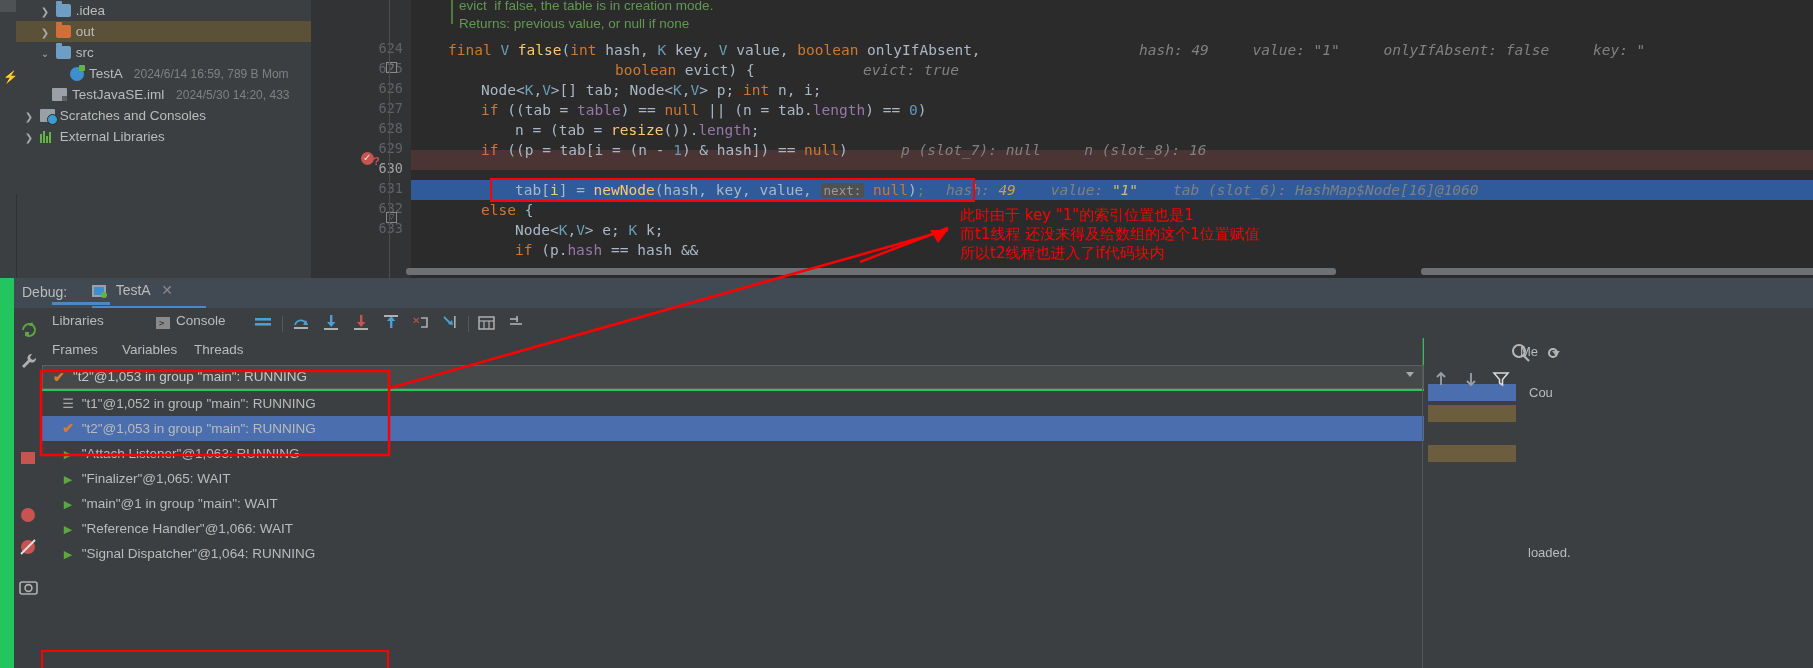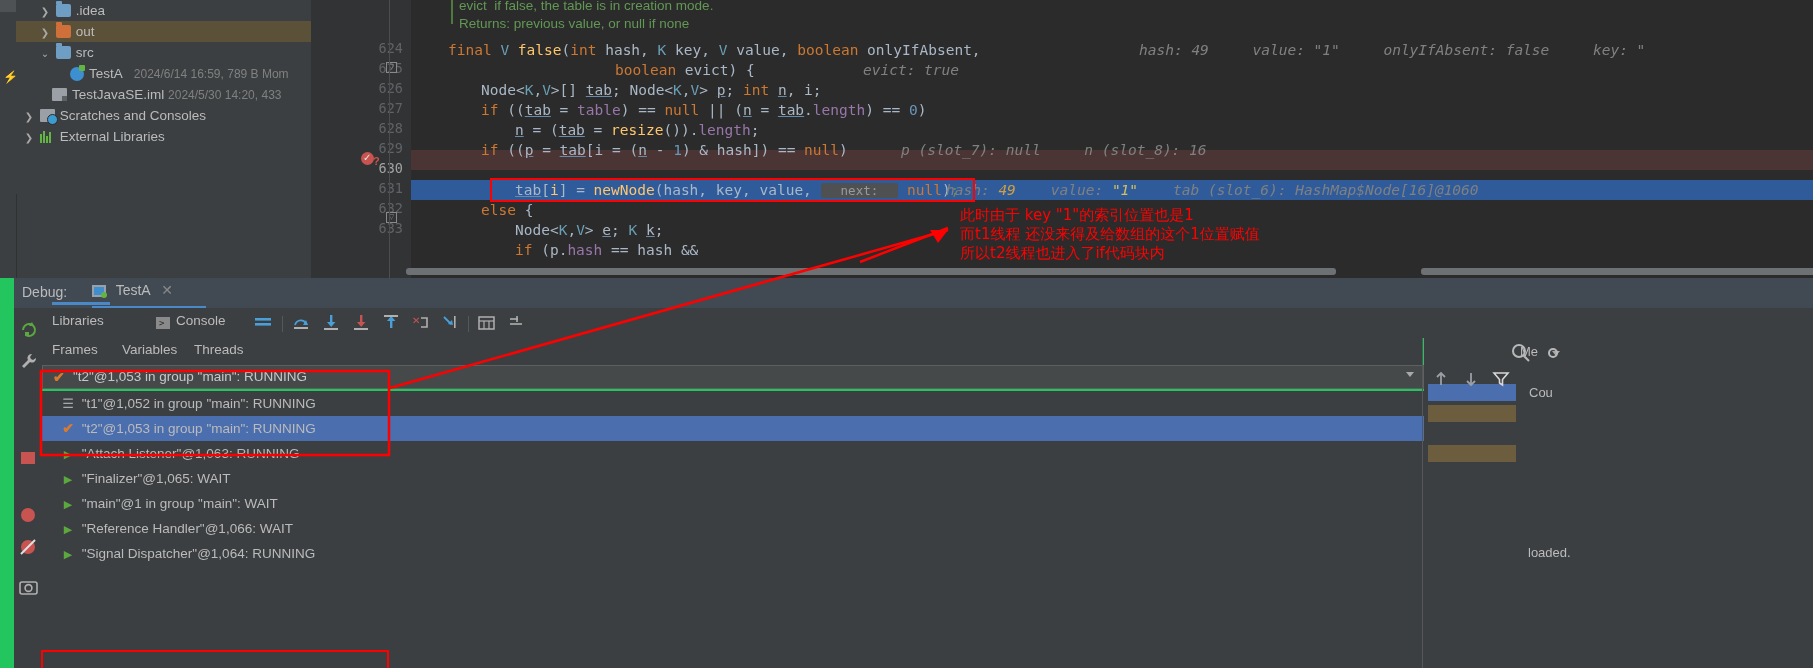--- a/index.html
+++ b/index.html
@@ -49,25 +49,25 @@
   .foldmark{position:absolute;left:75px;width:9px;height:9px;border:1px solid #8a8a8a;color:#8a8a8a;font-size:7px;line-height:8px;text-align:center;}
   .codearea{position:absolute;left:100px;top:0;width:1402px;height:278px;}
   .cline{position:absolute;left:0;height:20px;line-height:20px;white-space:pre;font-family:"DejaVu Sans Mono",monospace;font-size:14.5px;color:#a9b7c6;}
   .hl-bp{position:absolute;left:0;top:150px;width:1502px;height:20px;background:#4a3434;}
   .hl-exec{position:absolute;left:0;top:180px;width:1502px;height:20px;background:#2f5b9b;}
   .kw{color:#cc7832;}
   .gen{color:#6a9fb5;}
   .mth{color:#ffc66d;}
   .num{color:#6897bb;}
   .fld{color:#9876aa;}
-  .und{text-decoration:underline;text-decoration-color:#6a8ba8;}
+  .und{text-decoration-color:#6a8ba8;}
   .hint{color:#808080;font-style:italic;}
   .doc{color:#629755;font-size:13.5px;font-family:"Liberation Sans",sans-serif;font-style:normal;}
   .docbar{position:absolute;left:40px;width:2px;background:#4f7a3f;}
-  .nextchip{background:#4e5052;color:#9a9a9a;padding:0 20px;border-radius:2px;font-size:12.5px;}
+  .nextchip{background:#4e5052;color:#9a9a9a;padding:0 3px;border-radius:2px;font-size:12.5px;}
   .bp{position:absolute;left:50px;top:152px;width:13px;height:13px;border-radius:50%;background:#c75450;}
   .bpq{position:absolute;left:62px;top:155px;color:#c75450;font-size:11px;font-weight:bold;}
   .bpchk{position:absolute;left:52px;top:152px;color:#e8e8e8;font-size:10px;}
   .edscroll-h{position:absolute;left:95px;top:268px;width:930px;height:7px;background:#6e7173;border-radius:3px;}
   .edscroll-r{position:absolute;left:1110px;top:268px;width:400px;height:7px;background:#6e7173;border-radius:3px;}
 
   
   .cn{position:absolute;color:#ff0000;font-size:15px;font-family:"DejaVu Sans",sans-serif;white-space:nowrap;line-height:19px;}
 
   
@@ -144,21 +144,21 @@
       <div class="trow" style="padding-left:22px">
         <span class="arrow">⌄</span>
         <span class="ico folder"></span><span>src</span>
       </div>
       <div class="trow" style="padding-left:54px">
         <span class="ico cls"></span><span>TestA</span>
         <span class="tmeta" style="margin-left:8px">2024/6/14 16:59, 789 B  Mom</span>
       </div>
       <div class="trow" style="padding-left:36px">
         <span class="ico iml"></span><span>TestJavaSE.iml</span>
-        <span class="tmeta" style="">2024/5/30 14:20, 433 </span>
+        <span class="tmeta" style="margin-left:8px">2024/5/30 14:20, 433 </span>
       </div>
       <div class="trow" style="padding-left:6px">
         <span class="arrow">❯</span>
         <span class="ico scr"></span><span>Scratches and Consoles</span>
       </div>
       <div class="trow" style="padding-left:6px">
         <span class="arrow">❯</span>
         <span class="ico lib">
           <i style="left:0;height:9px"></i><i style="left:3px;height:12px"></i><i style="left:6px;height:7px"></i><i style="left:9px;height:11px"></i>
         </span><span>External Libraries</span>

